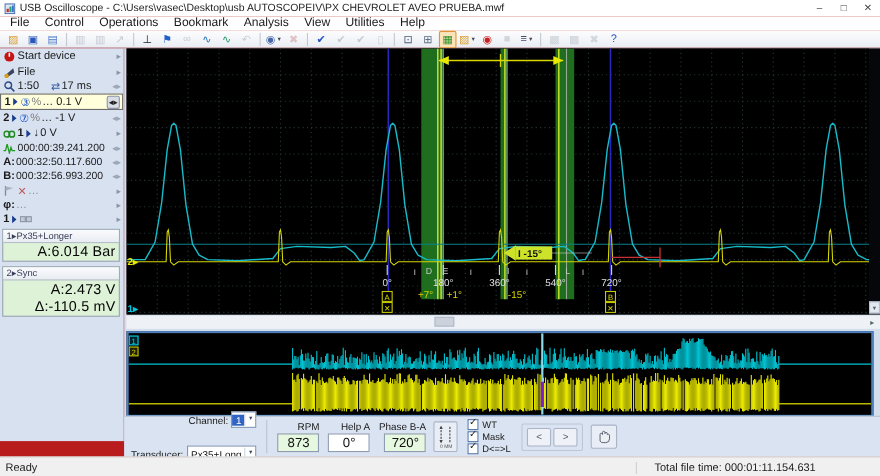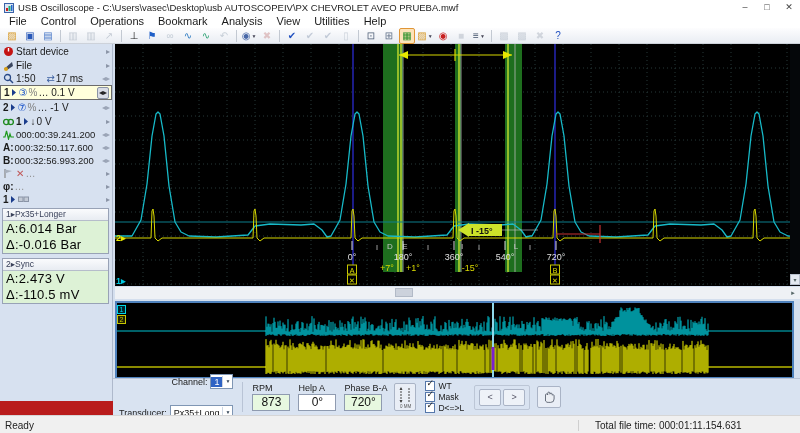--- a/index.html
+++ b/index.html
@@ -26,41 +26,41 @@
   .srow{display:flex;align-items:center;height:13px;padding:0 2px 0 3px;font-size:10px;color:#1a1a1a;white-space:nowrap;}
   .srow.tall{height:15px;}
   .srow.sel{background:#ffffdc;border:1px solid #6b6b6b;box-sizing:border-box;}
   .srow .t{margin-right:1px;}
   .srow .right{margin-left:auto;color:#8a94a6;font-size:8px;}
   .srow .right.spin{background:#d9dde6;border:1px solid #8a94a6;border-radius:2px;color:#222;font-size:8px;padding:0 1px;line-height:10px;}
   .srow .right.dim{color:#9aa4b6;}
   .ic{display:inline-flex;align-items:center;justify-content:center;margin-right:2px;}
   .panel{margin:2px 3px 4px 2px;border:1px solid #98a2b6;background:#ddf2d6;}
   .panel .phead{background:linear-gradient(#fafbfd,#e8ecf2);border-bottom:1px solid #b6bdcb;font-size:8.5px;color:#39415a;padding:1px 3px;line-height:9px;}
-  .panel .pline{font-size:13px;color:#060606;padding:0 3px;line-height:16px;letter-spacing:.2px;}
+  .panel .pline{font-size:13px;color:#060606;padding:0 3px;line-height:16px;letter-spacing:.2px;text-align:right;}
   
   .chartcol{position:absolute;left:113px;top:44px;width:687px;height:371px;background:#d4dfee;}
   .mainchart{position:absolute;left:2px;top:0;width:675px;height:242px;background:#000;}
   .vscroll{position:absolute;left:677px;top:0;width:10px;height:242px;background:#05070a;}
   .vbtn{position:absolute;left:0;bottom:1px;width:10px;height:11px;background:#e4e9f1;border:1px solid #b8c0cd;box-sizing:border-box;font-size:6px;color:#566;display:flex;align-items:center;justify-content:center;}
   .hscroll{position:absolute;left:2px;top:243px;width:685px;height:12px;background:#eef1f5;}
   .hthumb{position:absolute;left:280px;top:1px;width:18px;height:9px;background:#ccd2dc;border:1px solid #b2bac7;box-sizing:border-box;}
   .hbtn{position:absolute;right:1px;top:1px;width:12px;height:10px;font-size:7px;color:#566;display:flex;align-items:center;justify-content:center;}
   .overviewwrap{position:absolute;left:2px;top:257px;width:679px;height:78px;border:2px solid #4f82bd;box-sizing:border-box;background:#000;}
   
   .controlbar{position:absolute;left:0;top:334px;width:687px;height:37px;background:#d9e3f1;border-top:1px solid #b9c4d6;box-sizing:border-box;display:flex;align-items:center;}
   .cbleft{display:flex;flex-direction:column;gap:16px;padding:0 4px 0 6px;}
   .cbrow{display:flex;align-items:center;justify-content:flex-end;}
   .cblabel{font-size:9px;color:#1a1a1a;margin-right:3px;}
   .combo{display:inline-flex;align-items:center;background:#fff;border:1px solid #7f96b4;height:13px;}
   .combo .cval{font-size:9px;padding:0 3px;white-space:nowrap;}
   .combo .cval.hl{background:#2f63c4;color:#fff;}
   .combo .carr{font-size:5px;color:#345;padding:0 2px;border-left:1px solid #cdd6e2;line-height:11px;}
   .cbsep{width:1px;height:30px;background:#b9c4d6;margin:0 5px;}
-  .cbcol{display:flex;flex-direction:column;align-items:flex-start;margin:0 4px;}
+  .cbcol{display:flex;flex-direction:column;align-items:flex-end;margin:0 4px;}
   .cbcollabel{font-size:9px;color:#1a1a1a;margin-bottom:1px;}
   .valbox{border:1px solid #8f9bb0;background:#fff;font-size:12px;text-align:center;padding:1px 4px;min-width:28px;line-height:13px;}
   .valbox.green{background:#e7f8e0;}
   .iconbtn{border:1px solid #aab4c6;background:#e9eef6;border-radius:2px;display:flex;align-items:center;justify-content:center;margin:0 3px;}
   .cbchecks{display:flex;flex-direction:column;gap:1px;margin:0 6px;}
   .chk{display:flex;align-items:center;font-size:8.5px;color:#1a1a1a;line-height:9px;}
   .chkbox{width:8px;height:8px;border:1px solid #5577aa;background:#fff;margin-right:3px;position:relative;flex:0 0 auto;}
   .chkbox span{position:absolute;left:0px;top:-3px;font-size:9px;color:#222;}
   .navgrp{display:flex;gap:2px;border:1px solid #bcc6d6;padding:3px 4px;border-radius:2px;margin:0 4px;}
   .navbtn{width:20px;height:15px;border:1px solid #aab4c6;background:#eef2f8;font-size:9px;color:#556;display:flex;align-items:center;justify-content:center;border-radius:2px;}
@@ -326,21 +326,20 @@
               <rect x="6" y="3" width="4.5" height="4.5" fill="#c3cad6" stroke="#8a94a6"></rect>
             </svg>
           </span>
           <span class="right ">▸</span>
         </div>
       </div>
     <div id="sidebar-panels">
         <div class="panel">
           <div class="phead">1▸Px35+Longer</div>
           <div class="pline">A:6.014 Bar</div>
-          <div class="pline">Δ:-0.016 Bar</div>
         </div>
         <div class="panel">
           <div class="phead">2▸Sync</div>
           <div class="pline">A:2.473 V</div>
           <div class="pline">Δ:-110.5 mV</div>
         </div>
       </div>
   </div>
 
   <div class="chartcol">

